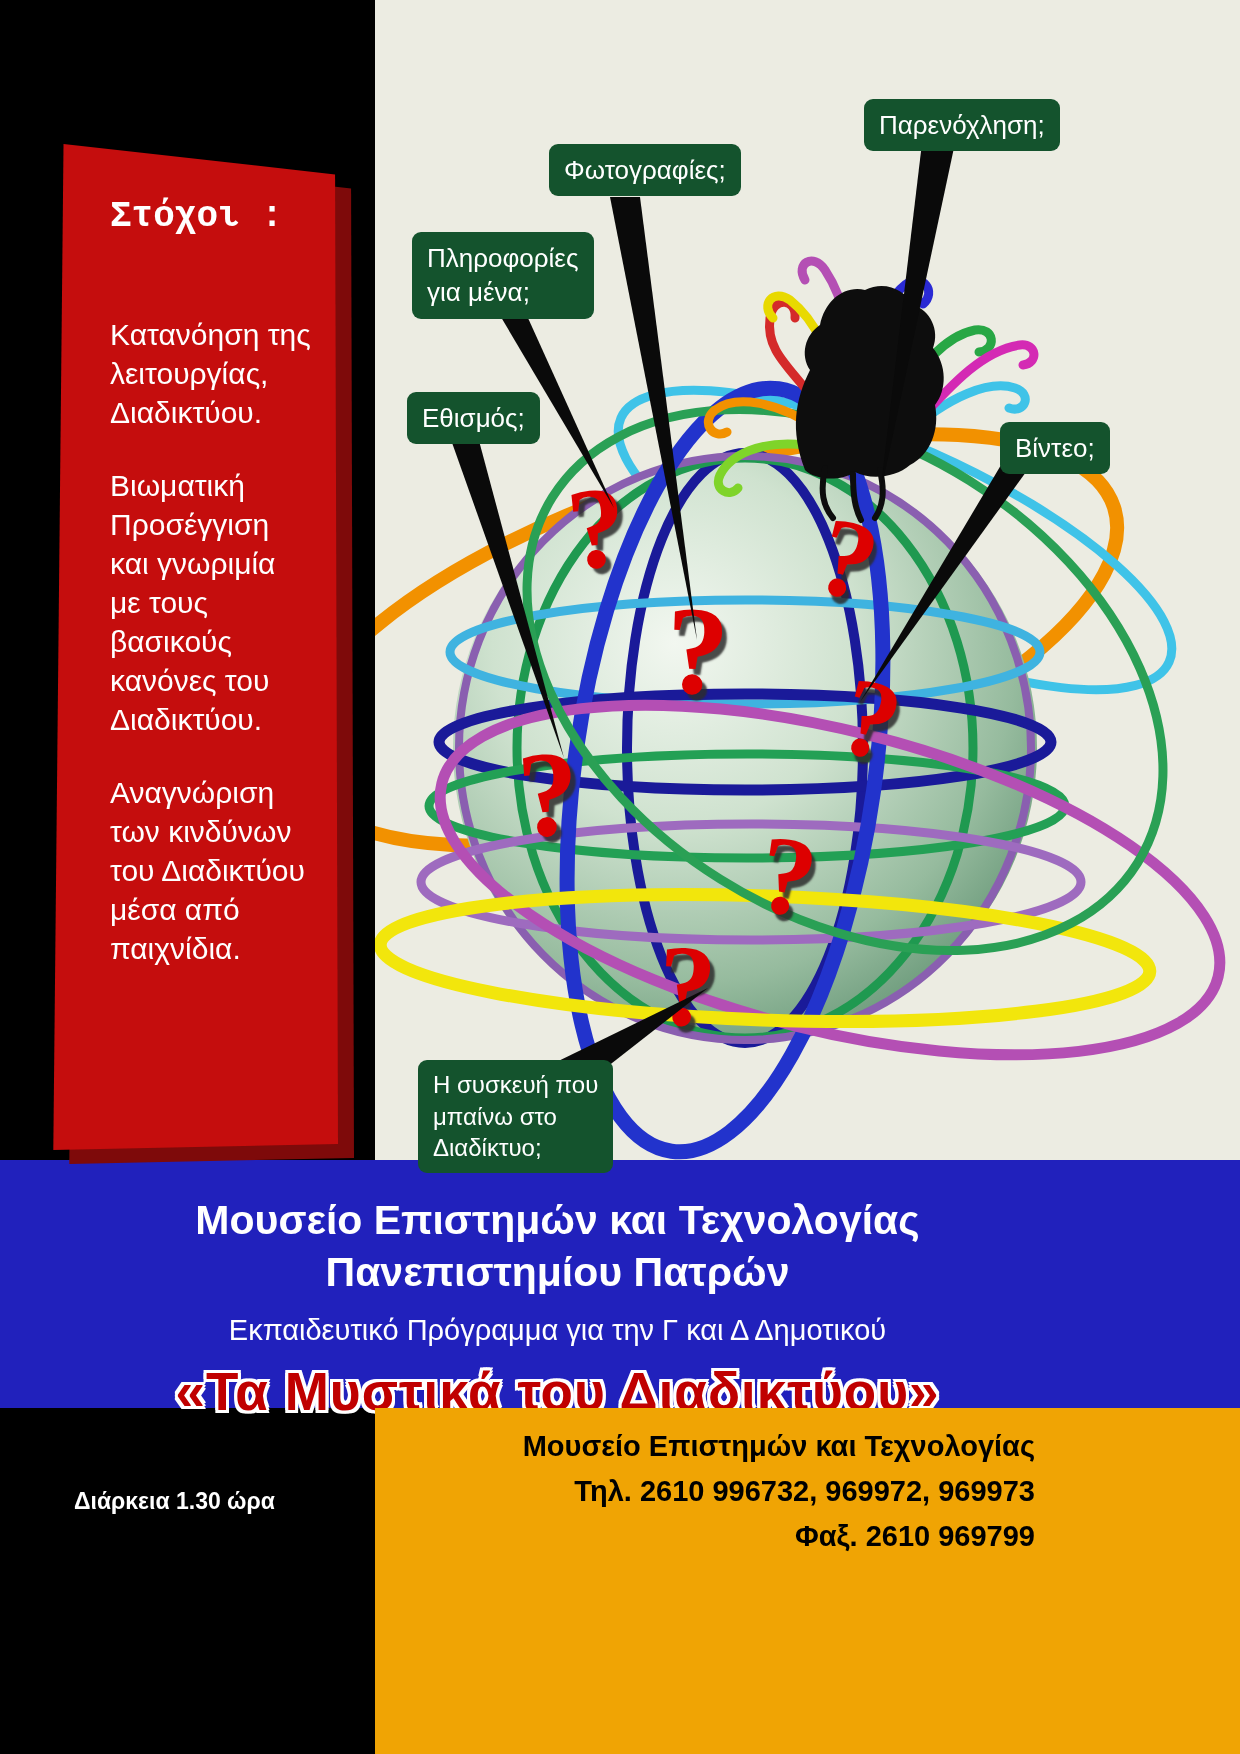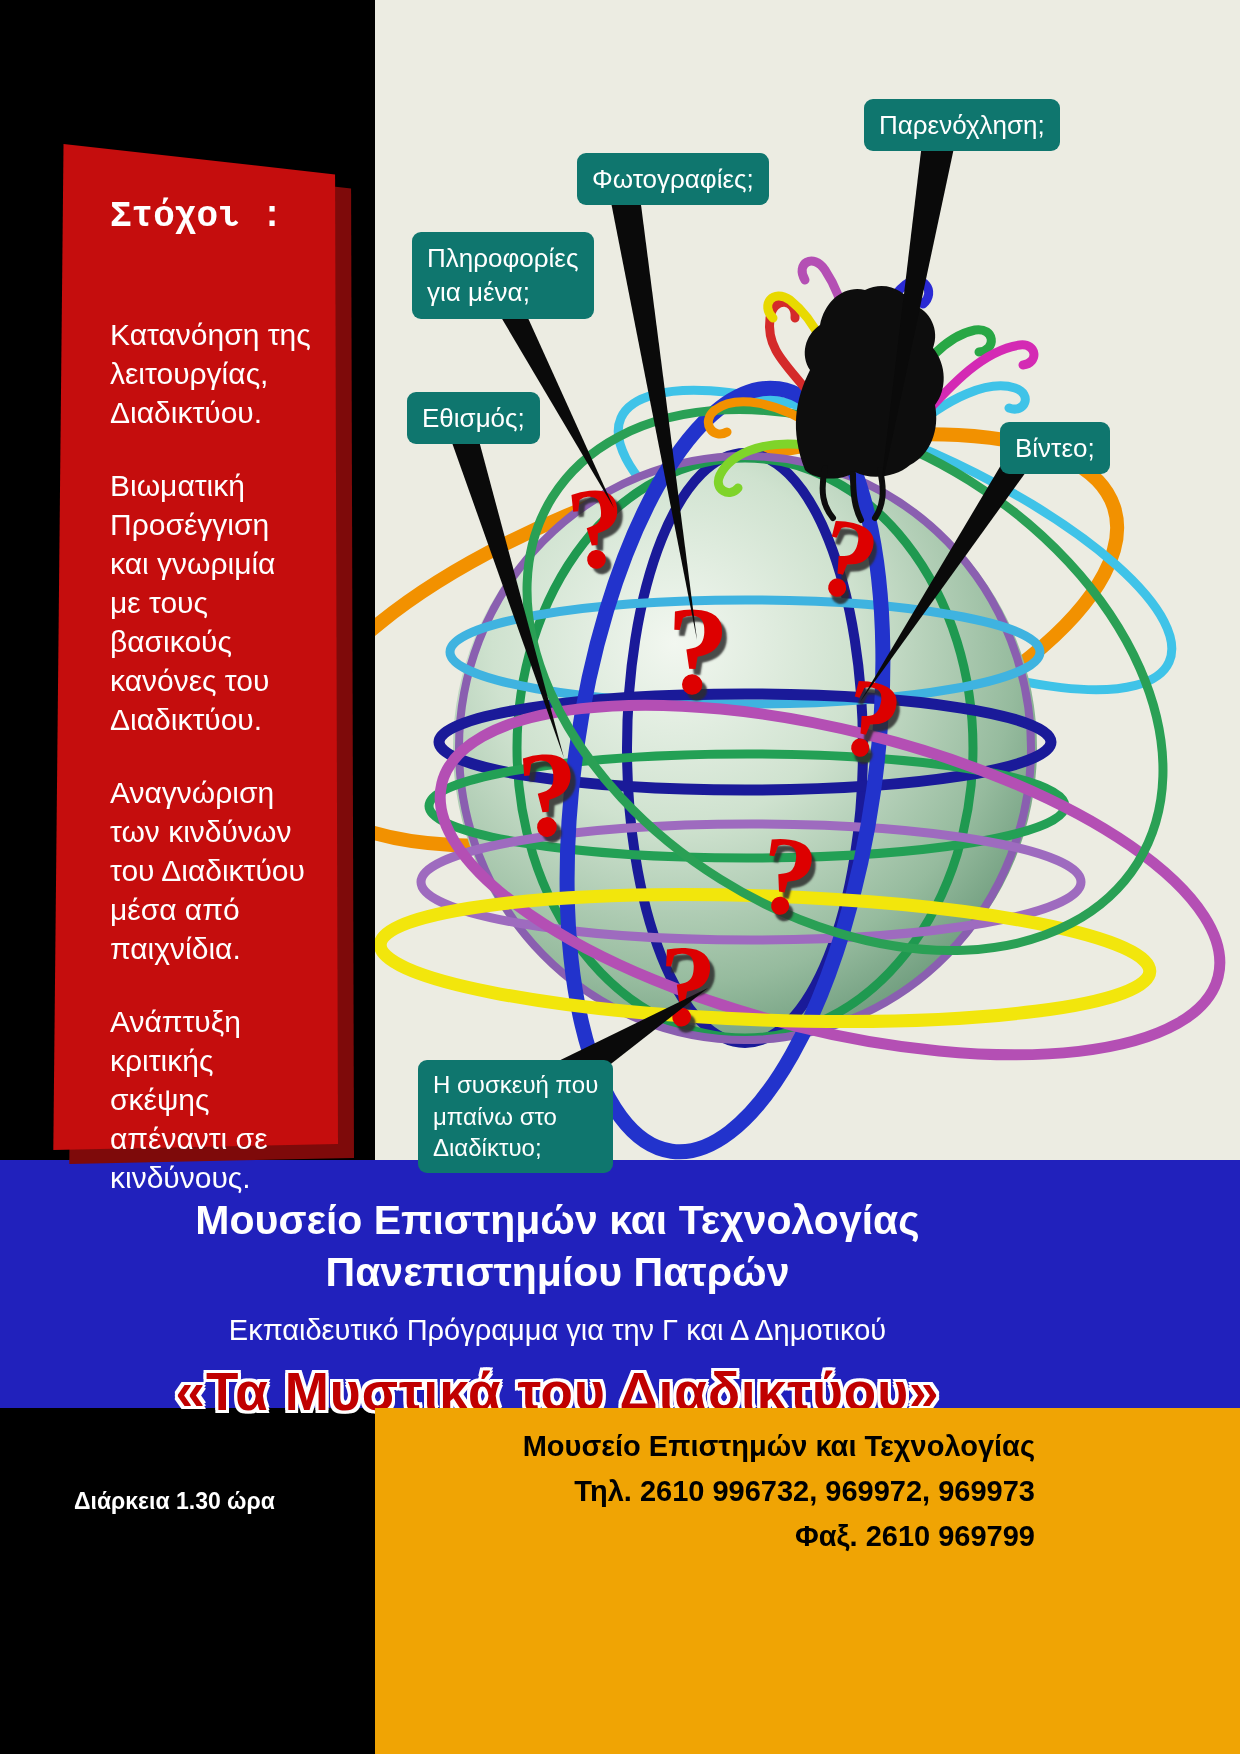--- a/index.html
+++ b/index.html
@@ -16,25 +16,25 @@
   .red-panel { position:absolute; left:46px; top:138px; width:292px; height:1012px; z-index:3; }
   .red-panel .depth { position:absolute; left:16px; top:14px; width:100%; height:100%;
       background:#7E0A0A; clip-path:polygon(6% 0.6%, 99% 3.6%, 100% 99.4%, 2.5% 100%); }
   .red-panel .face { position:absolute; left:0; top:0; width:100%; height:100%;
       background:#C50D0D; clip-path:polygon(6% 0.6%, 99% 3.6%, 100% 99.4%, 2.5% 100%); }
   .red-panel .content { position:relative; padding:58px 26px 0 64px; color:#fff; }
   .goals-title { font-size:36px; font-weight:bold; margin-bottom:78px;font-family:Liberation Mono, monospace; }
   .goal-item { font-size:30px; line-height:39px; margin-bottom:34px; max-width:228px; }
 
   
-  .callout { position:absolute; background:#0f766e; color:#fff; border-radius:9px;
+  .callout { position:absolute; background:#14532d; color:#fff; border-radius:9px;
       font-size:26px; line-height:1.32; padding:9px 15px; white-space:pre-line; z-index:5; }
   .callout.small { font-size:24px; }
   #callout-plirofories  { left:412px; top:232px; }
-  #callout-fotografies  { left:549px; top:153px;margin-left:28px; }
+  #callout-fotografies  { left:549px; top:144px; }
   #callout-parenochlisi { left:864px; top:99px; }
   #callout-ethismos     { left:407px; top:392px; }
   #callout-video        { left:1000px; top:422px; }
   #callout-syskevi      { left:418px; top:1060px; }
 
   
   .tails-svg { position:absolute; left:0; top:0; width:1240px; height:1754px; z-index:4; pointer-events:none; }
 
   
   .qmark { position:absolute; z-index:2; color:#DD0000; font-family:"Liberation Serif", serif;
@@ -145,21 +145,20 @@
 Διαδίκτυο;</div>
 
   <div class="red-panel">
     <div class="depth"></div>
     <div class="face"></div>
     <div class="content">
       <div class="goals-title">Στόχοι :</div>
       <div class="goal-item">Κατανόηση της λειτουργίας, Διαδικτύου.</div>
       <div class="goal-item">Βιωματική Προσέγγιση και γνωριμία με τους βασικούς κανόνες του Διαδικτύου.</div>
       <div class="goal-item">Αναγνώριση των  κινδύνων του Διαδικτύου μέσα από παιχνίδια.</div>
-      <div class="goal-item">Ανάπτυξη κριτικής σκέψης απέναντι σε κινδύνους.</div>
     </div>
   </div>
 
   <div class="banner">
     <div class="banner-inner">
       <div class="banner-museum">Μουσείο  Επιστημών και Τεχνολογίας</div>
       <div class="banner-museum">Πανεπιστημίου Πατρών</div>
       <div class="banner-program">Εκπαιδευτικό Πρόγραμμα για την Γ και Δ Δημοτικού</div>
       <div class="banner-title">«Τα Μυστικά του Διαδικτύου»</div>
     </div>

